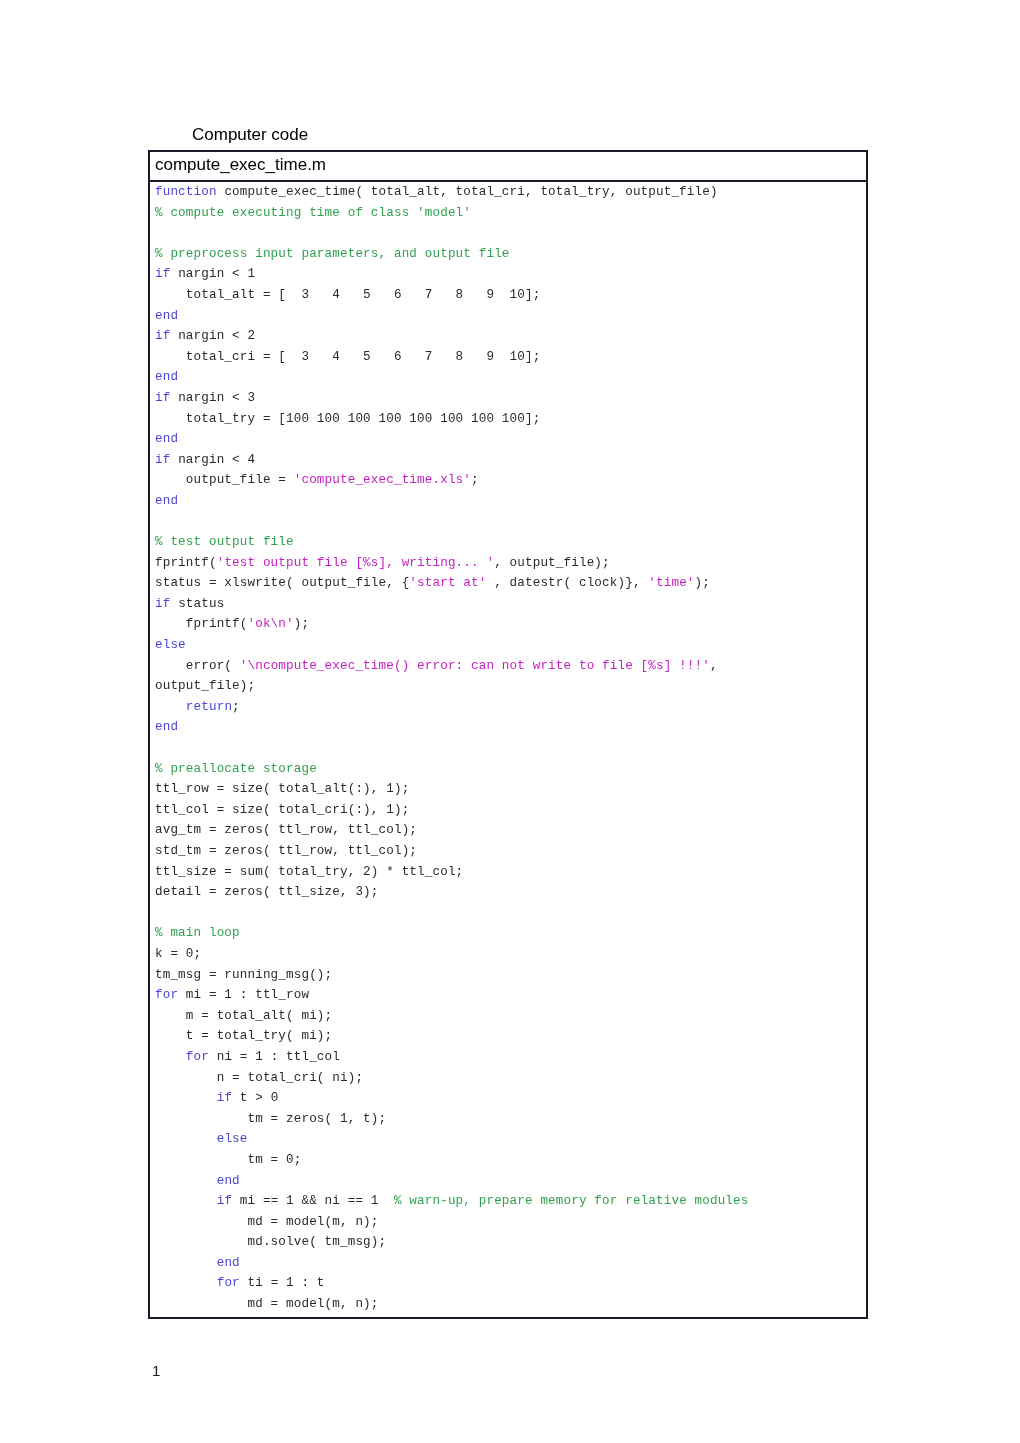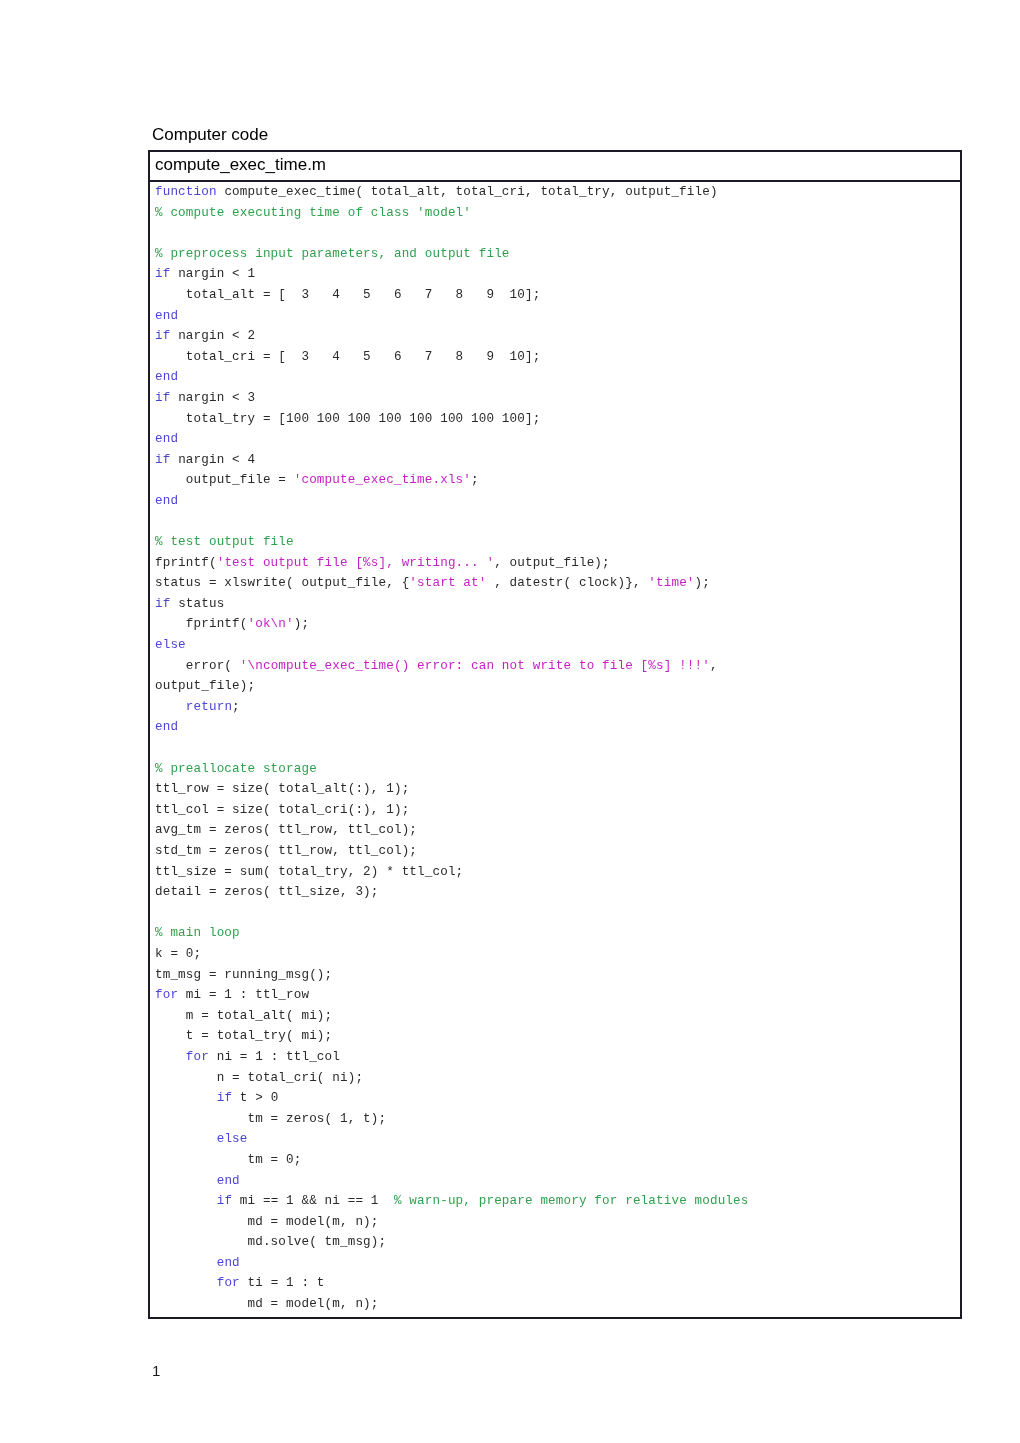--- a/index.html
+++ b/index.html
@@ -31,25 +31,26 @@
     width: 720px;
   }
 
   .caption {
     font-family: "Liberation Sans", sans-serif;
     font-size: 17px;
     line-height: 22px;
     color: #000000;
     padding: 0 0 4px 4px;
     white-space: nowrap;
+    margin-left: 40px;
   }
 
   .code-table {
     border-collapse: collapse;
-    width: 814px;
+    width: 720px;
     table-layout: fixed;
     border: 2px solid #0369a1;
   }
 
   .code-table td {
     border: 2px solid #1b1b28;
     padding: 0;
     vertical-align: top;
   }
 

